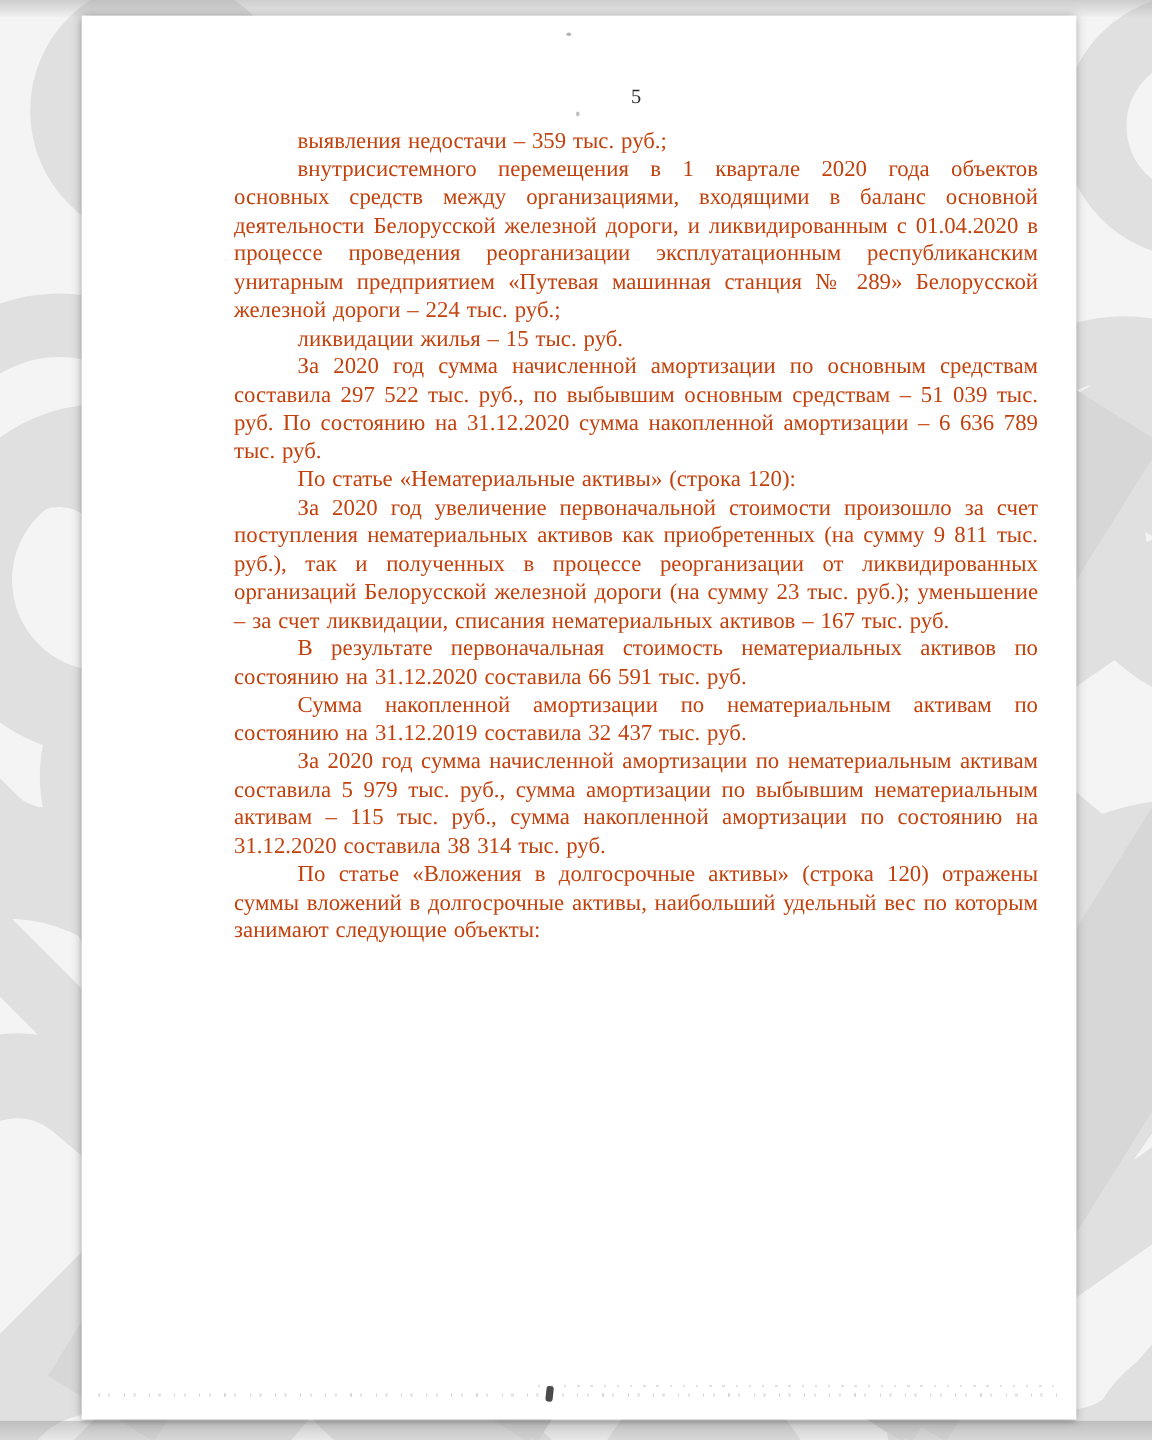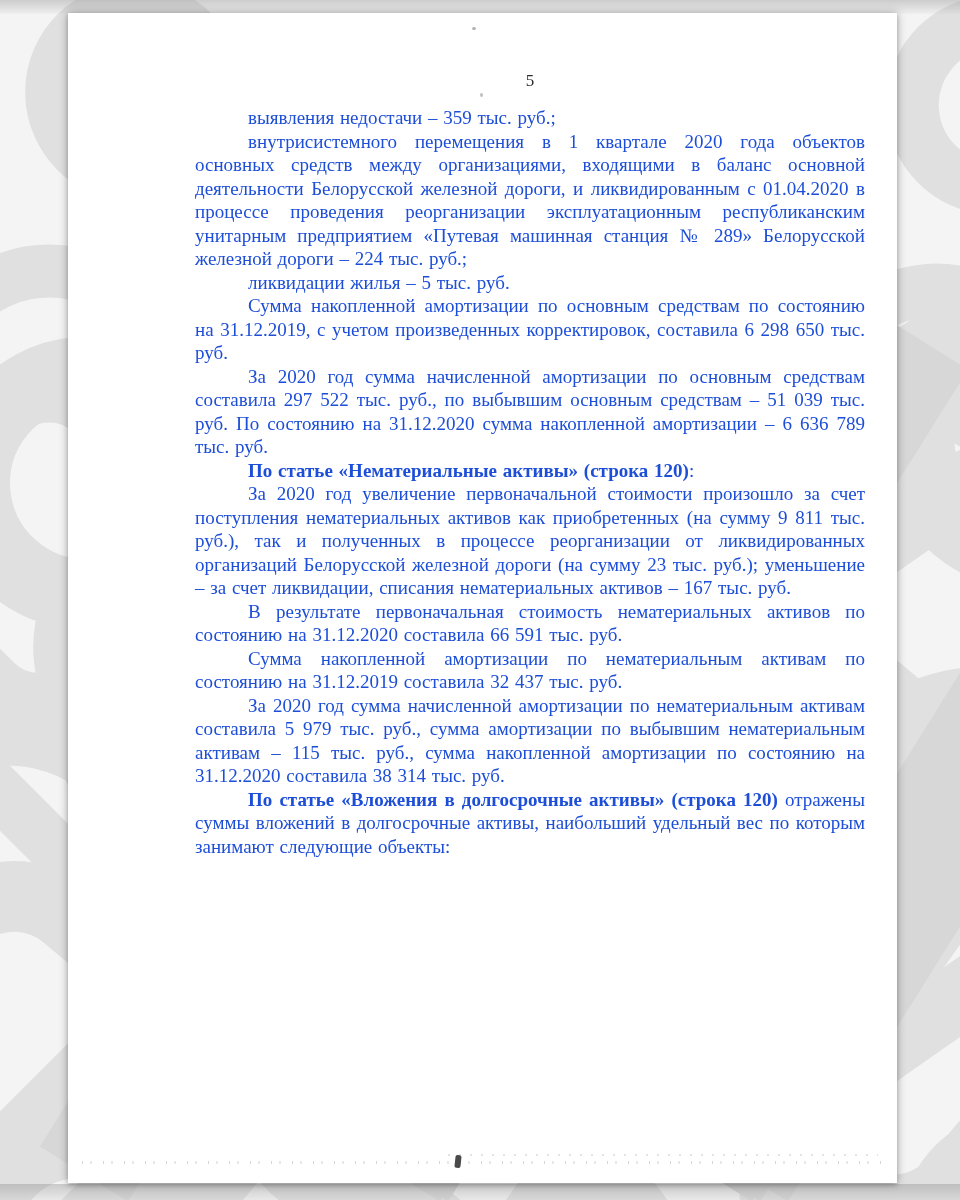--- a/index.html
+++ b/index.html
@@ -32,24 +32,24 @@
     font-size:17px;
     color:#2b2b2b;
     margin:0 0 15px 0;
   }
   .para {
     margin:0;
     text-indent:53px;
     text-align:justify;
     font-size:19px;
     line-height:23.5px;
-    color:#1d4ed8;
+    color:#c2410c;
     word-spacing:1px;
   }
-  .para .bold { font-weight:bold; }
+  .para .bold { font-weight:normal; }
   
   .noise-line {
     position:absolute; left:14px; top:1148px; width:800px; height:3px;
     background:repeating-linear-gradient(90deg,
       rgba(70,70,70,0.22) 0 1px, transparent 1px 8px,
       rgba(90,90,90,0.14) 8px 10px, transparent 10px 21px);
     filter:blur(0.4px);
   }
   .noise-line2 {
     position:absolute; left:380px; top:1141px; width:430px; height:2px;
@@ -124,22 +124,21 @@
 
 <div class="top-shade"></div>
 <div class="bottom-shade"></div>
 
 <div class="paper">
   <div class="content">
     <div class="page-number">5</div>
     <div>
         <p class="para"><span>выявления недостачи – 359 тыс. руб.;</span></p>
         <p class="para"><span>внутрисистемного перемещения в 1 квартале 2020 года объектов основных средств между организациями, входящими в баланс основной деятельности Белорусской железной дороги, и ликвидированным с 01.04.2020 в процессе проведения реорганизации эксплуатационным республиканским унитарным предприятием «Путевая машинная станция №&nbsp;289» Белорусской железной дороги – 224 тыс. руб.;</span></p>
-        <p class="para"><span>ликвидации жилья – 5 тыс. руб.</span></p>
-        <p class="para"><span>Сумма накопленной амортизации по основным средствам по состоянию на 31.12.2019, с учетом произведенных корректировок, составила 6&nbsp;298&nbsp;650 тыс. руб.</span></p>
+        <p class="para"><span>ликвидации жилья – 15 тыс. руб.</span></p>
         <p class="para"><span>За 2020 год сумма начисленной амортизации по основным средствам составила 297&nbsp;522 тыс. руб., по выбывшим основным средствам – 51&nbsp;039 тыс. руб. По состоянию на 31.12.2020 сумма накопленной амортизации – 6&nbsp;636&nbsp;789 тыс. руб.</span></p>
         <p class="para"><span class="bold">По статье «Нематериальные активы» (строка 120)</span><span>:</span></p>
         <p class="para"><span>За 2020 год увеличение первоначальной стоимости произошло за счет поступления нематериальных активов как приобретенных (на сумму 9&nbsp;811 тыс. руб.), так и полученных в процессе реорганизации от ликвидированных организаций Белорусской железной дороги (на сумму 23 тыс. руб.); уменьшение – за счет ликвидации, списания нематериальных активов – 167 тыс. руб.</span></p>
         <p class="para"><span>В результате первоначальная стоимость нематериальных активов по состоянию на 31.12.2020 составила 66&nbsp;591 тыс. руб.</span></p>
         <p class="para"><span>Сумма накопленной амортизации по нематериальным активам по состоянию на 31.12.2019 составила 32&nbsp;437 тыс. руб.</span></p>
         <p class="para"><span>За 2020 год сумма начисленной амортизации по нематериальным активам составила 5&nbsp;979 тыс. руб., сумма амортизации по выбывшим нематериальным активам – 115 тыс. руб., сумма накопленной амортизации по состоянию на 31.12.2020 составила 38&nbsp;314 тыс. руб.</span></p>
         <p class="para"><span class="bold">По статье «Вложения в долгосрочные активы» (строка 120)</span><span> отражены суммы вложений в долгосрочные активы, наибольший удельный вес по которым занимают следующие объекты:</span></p>
       </div>
   </div>
   <div class="noise-line"></div>

